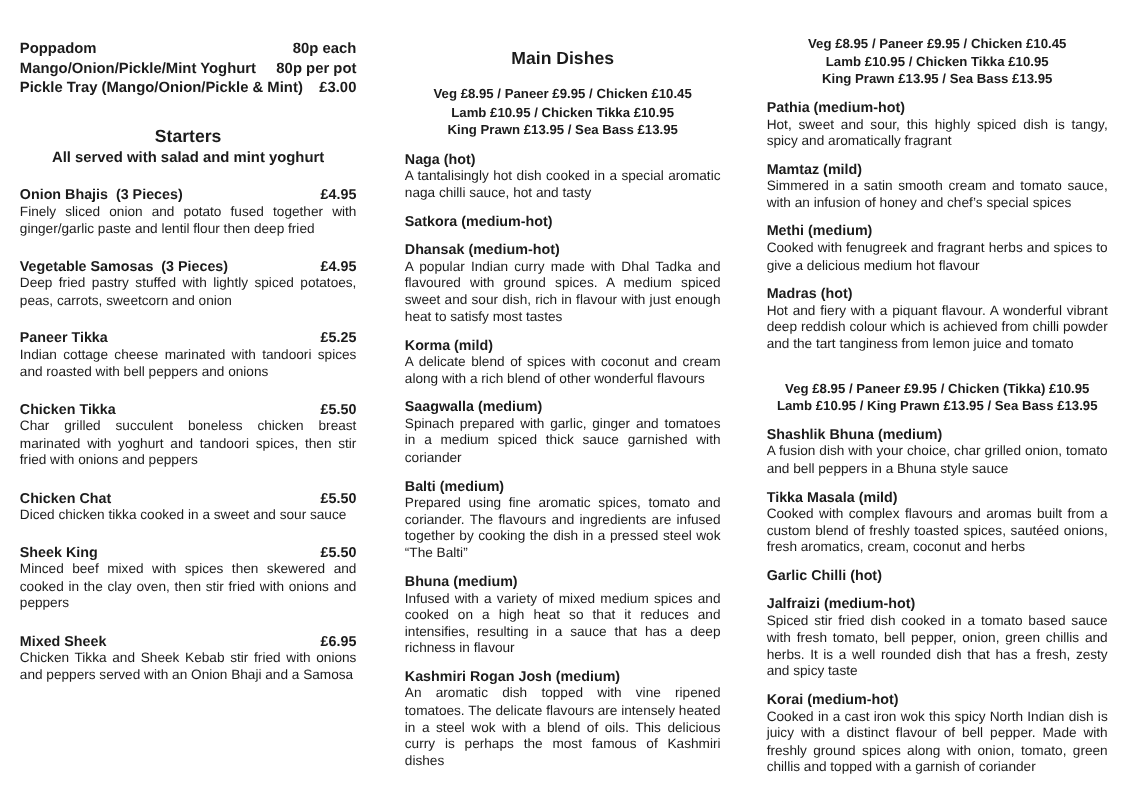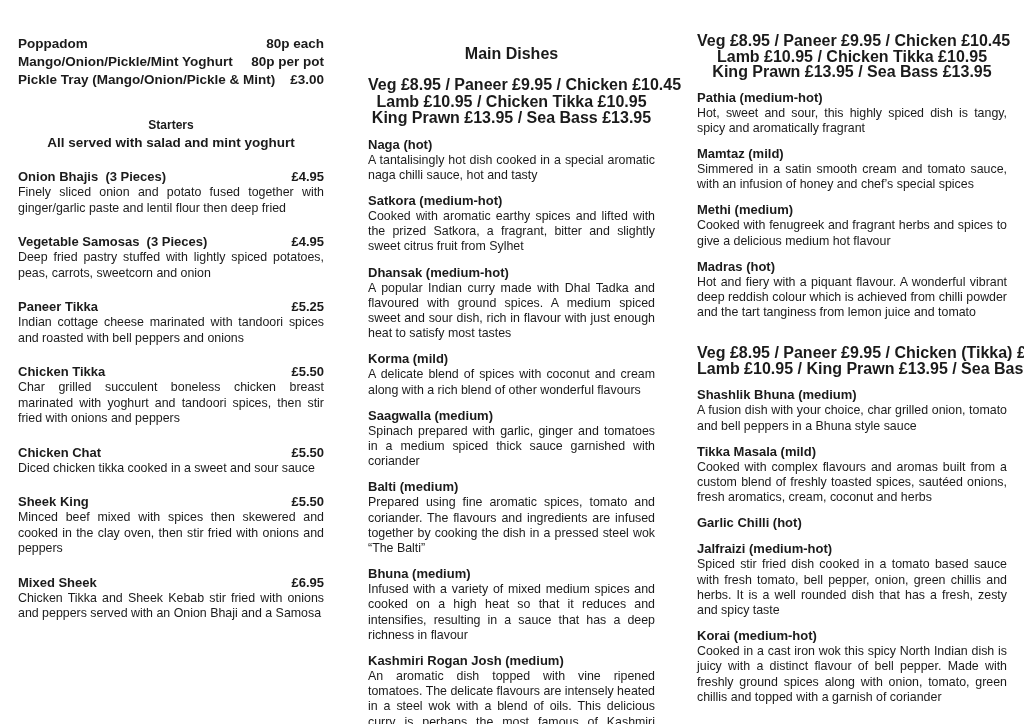--- a/index.html
+++ b/index.html
@@ -30,21 +30,21 @@
     justify-content: space-between;
     font-weight: 700;
     font-size: 13.5px;
     line-height: 18px;
     white-space: pre-wrap;
   }
   .section-title {
     margin: 26px 0 0 0;
     text-align: center;
     font-weight: 700;
-    font-size: 12px;
+    font-size: 16px;
     line-height: 20px;
   }
   .subtitle {
     text-align: center;
     font-weight: 700;
     font-size: 13.5px;
     line-height: 16px;
   }
 
   
@@ -74,21 +74,21 @@
     margin: 12px;
     text-align: center;
     font-weight: 700;
     font-size: 16px;
     line-height: 22px;
   }
   .price-block {
     margin-top: 7px;
     text-align: center;
     font-weight: 700;
-    font-size: 16px;
+    font-size: 12px;
     line-height: 16.5px;
   }
   .price-block .price-line { white-space: nowrap; }
   #col3 .price-block.first { margin-top: 0; line-height: 15.5px; }
   #col3 .price-block.second { margin-top: 25px; margin-bottom: 2px; line-height: 16px; }
   #col2 .items { margin-top: 3px; }
   #col3 .items-a { margin-top: 4px; }
 </style>
 </head>
 <body>
@@ -189,21 +189,20 @@
         <div class="mi-head">
           <span class="mi-name">Naga (hot)</span>
         </div>
         <div class="mi-desc">A tantalisingly hot dish cooked in a special aromatic naga chilli sauce, hot and tasty</div>
       </div>
 
       <div class="menu-item">
         <div class="mi-head">
           <span class="mi-name">Satkora (medium-hot)</span>
         </div>
-        <div class="mi-desc">Cooked with aromatic earthy spices and lifted with the prized Satkora, a fragrant, bitter and slightly sweet citrus fruit from Sylhet</div>
       </div>
 
       <div class="menu-item">
         <div class="mi-head">
           <span class="mi-name">Dhansak (medium-hot)</span>
         </div>
         <div class="mi-desc">A popular Indian curry made with Dhal Tadka and flavoured with ground spices. A medium spiced sweet and sour dish,  rich in flavour with just enough heat to satisfy most tastes</div>
       </div>
 
       <div class="menu-item">

